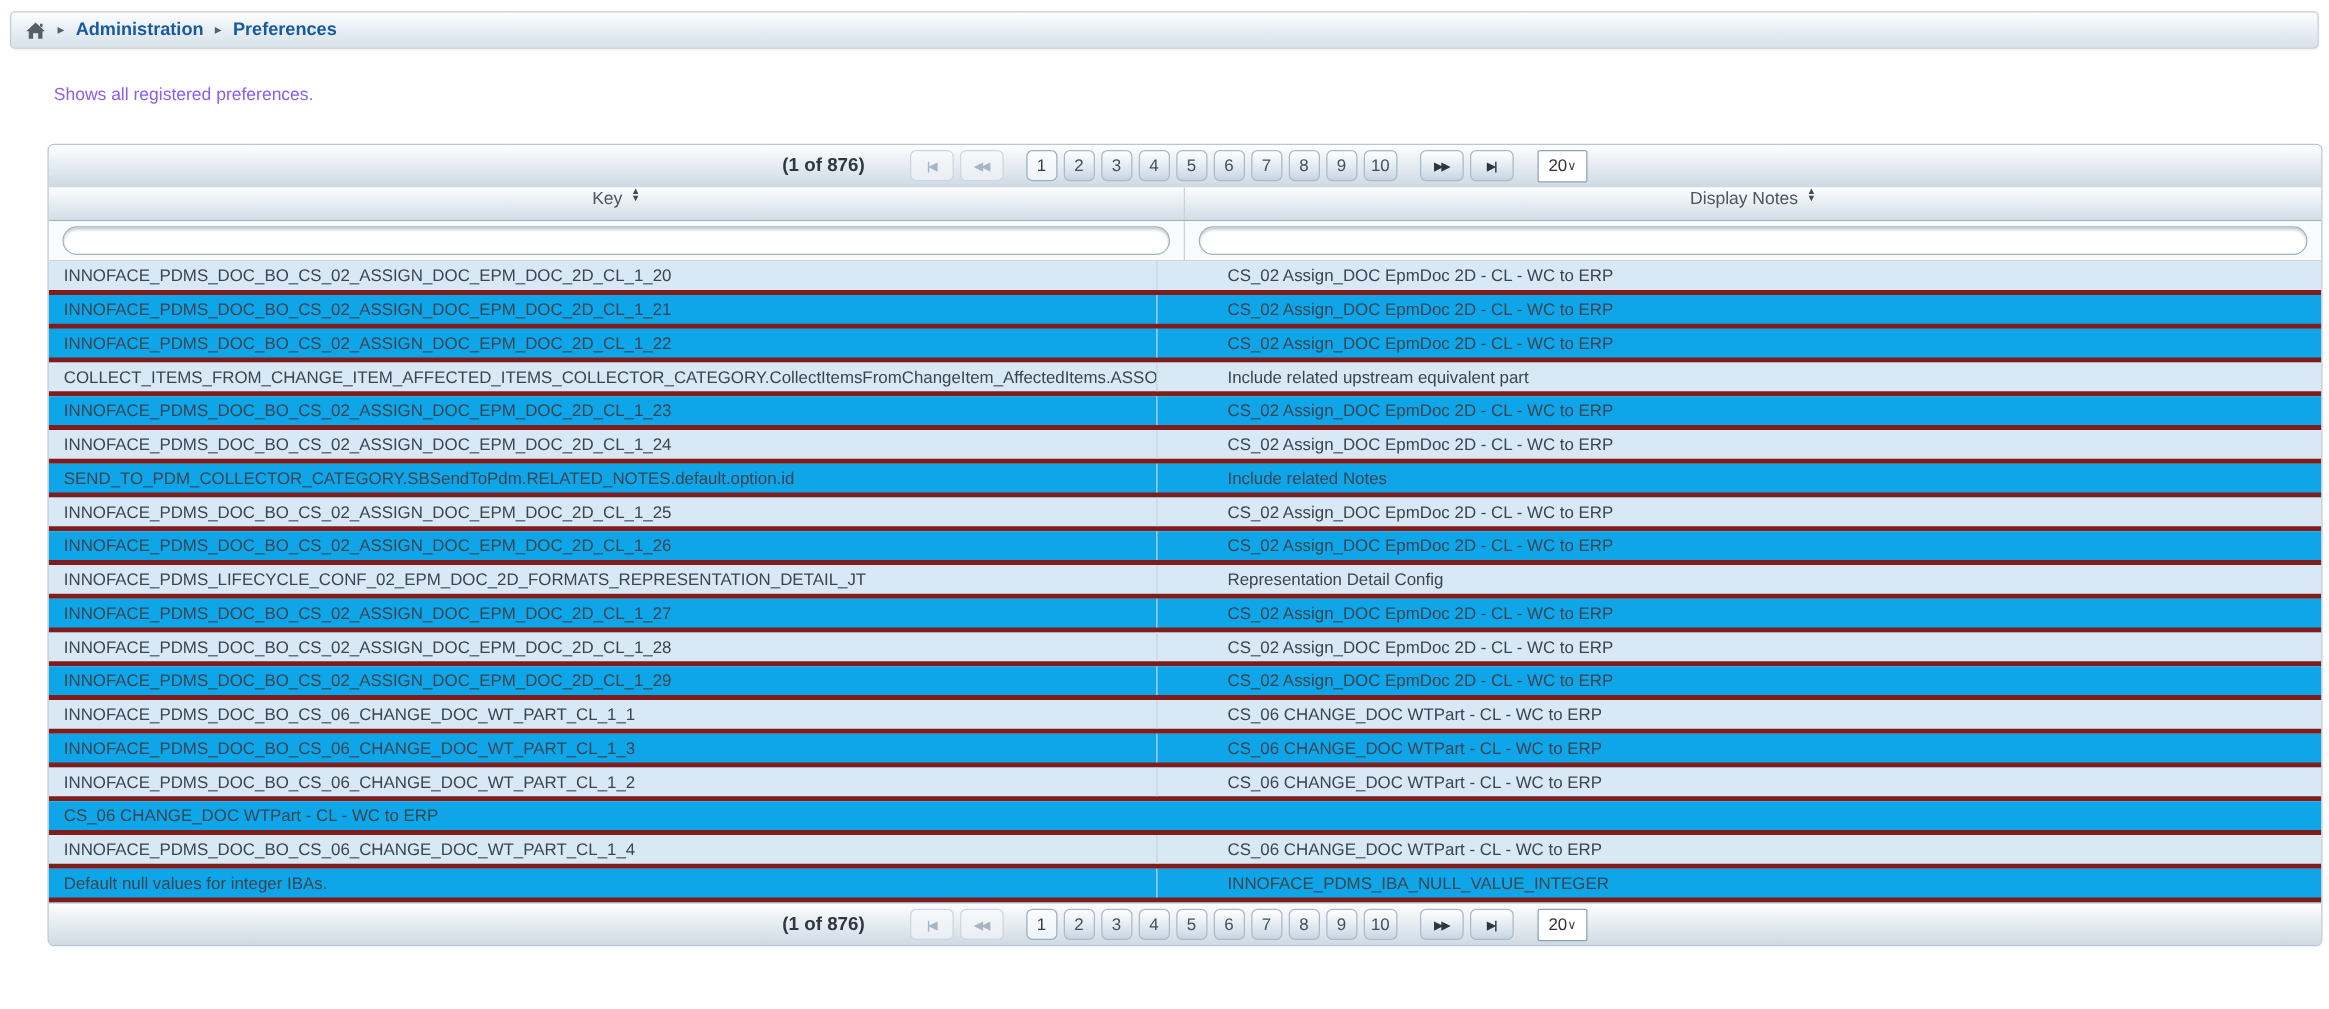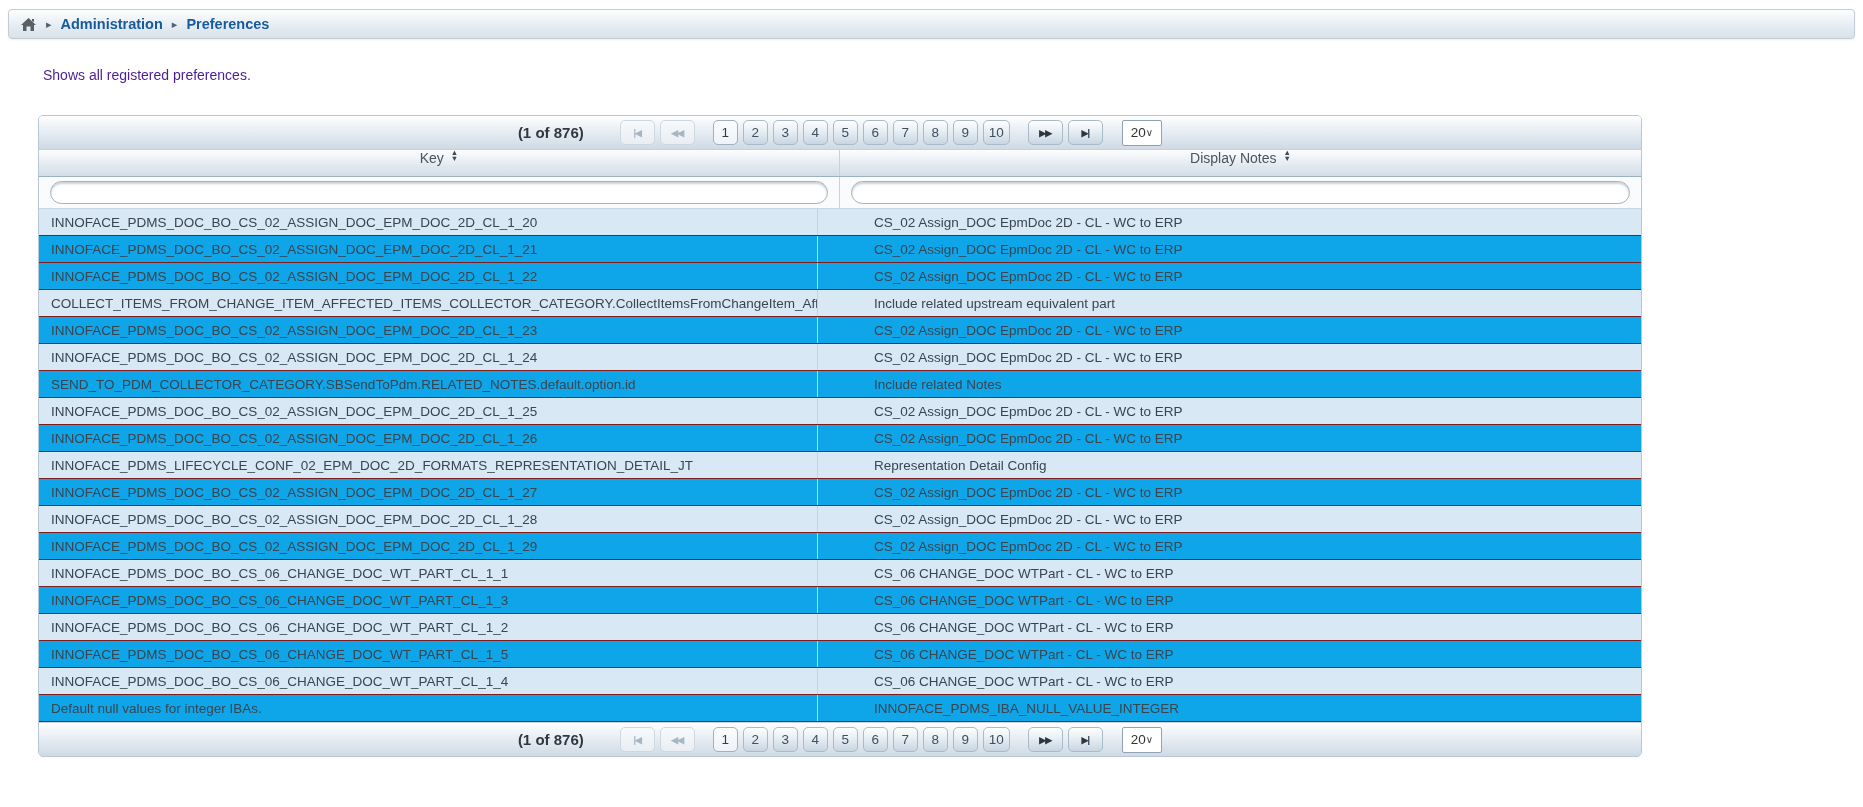--- a/index.html
+++ b/index.html
@@ -10,24 +10,24 @@
   .breadcrumb{position:absolute;left:8px;top:9px;right:8px;height:30px;
     border:1px solid #c2ccd6;border-radius:4px;
     background:linear-gradient(#fdfefe,#e6edf3 55%,#d9e2ea);
     box-shadow:0 1px 2px rgba(0,0,0,.07);
     display:flex;align-items:center;padding:0 11px;gap:9px;box-sizing:border-box;}
   .crumb-link{color:#175a9e;font-weight:bold;font-size:14.5px;text-decoration:none;cursor:pointer;}
   .crumb-sep{color:#4f6275;font-size:11px;line-height:1;}
   .home-btn{display:flex;align-items:center;cursor:pointer;}
 
   
-  .desc{position:absolute;left:43px;top:67px;font-size:14px;color:#4c1d95;}
-
-  
-  .panel{position:absolute;left:38px;top:115px;width:1604px;
+  .desc{position:absolute;left:43px;top:67px;font-size:14px;color:#8b5cf6;}
+
+  
+  .panel{position:absolute;left:38px;top:115px;width:1820px;
     border:1px solid #b9c6d3;border-radius:5px;background:#fff;overflow:hidden;box-sizing:border-box;}
 
   
   .paginator{height:33px;display:flex;align-items:center;justify-content:center;
     background:linear-gradient(#fefefe,#e3eaf1 55%,#cfdae4);}
   .paginator.top{border-bottom:1px solid #c6d1dc;}
   .paginator.bottom{border-top:1px solid #c6d1dc;}
   .pg-label{font-weight:bold;font-size:15px;color:#2f3842;margin-right:36px;}
   .pg-group{display:flex;gap:5px;align-items:center;}
   .pg-group.nav1{margin-right:18px;}
@@ -55,21 +55,21 @@
 
   
   .filter-row{display:flex;height:31px;background:#f9fbfd;border-bottom:1px solid #c9d6e2;}
   .fcell{flex:1 1 50%;display:flex;align-items:center;padding:0 11px;border-right:1px solid #c6d2de;box-sizing:border-box;}
   .fcell:last-child{border-right:none;}
   .fcell input{width:100%;height:23px;border:1px solid #a4b2bd;border-radius:12px;
     box-shadow:inset 0 2px 2px rgba(110,125,140,.35);outline:none;
     font-family:"Liberation Sans",sans-serif;font-size:13px;padding:0 10px;background:#fff;box-sizing:border-box;}
 
   
-  .row{display:flex;height:27px;font-size:13.5px;color:#3a4550;border-bottom:1px solid #7f1d1d;box-sizing:border-box;gap:44px;}
+  .row{display:flex;height:27px;font-size:13.5px;color:#3a4550;border-bottom:4px solid #7f1d1d;box-sizing:border-box;gap:44px;}
   .row.odd{background:#d9e8f5;}
   .row.even{background:#0ea5e9;}
   .cell{flex:1 1 50%;display:flex;align-items:center;padding:0 12px;
     border-right:1px solid #c2d4e4;overflow:hidden;white-space:nowrap;box-sizing:border-box;}
   .cell:last-child{border-right:none;}
 </style>
 </head>
 <body>
 
 <div class="page">
@@ -203,21 +203,20 @@
         </div>
         <div class="row even">
           <div class="cell">INNOFACE_PDMS_DOC_BO_CS_06_CHANGE_DOC_WT_PART_CL_1_3</div>
           <div class="cell">CS_06 CHANGE_DOC WTPart - CL - WC to ERP</div>
         </div>
         <div class="row odd">
           <div class="cell">INNOFACE_PDMS_DOC_BO_CS_06_CHANGE_DOC_WT_PART_CL_1_2</div>
           <div class="cell">CS_06 CHANGE_DOC WTPart - CL - WC to ERP</div>
         </div>
         <div class="row even">
-          <div class="cell">INNOFACE_PDMS_DOC_BO_CS_06_CHANGE_DOC_WT_PART_CL_1_5</div>
           <div class="cell">CS_06 CHANGE_DOC WTPart - CL - WC to ERP</div>
         </div>
         <div class="row odd">
           <div class="cell">INNOFACE_PDMS_DOC_BO_CS_06_CHANGE_DOC_WT_PART_CL_1_4</div>
           <div class="cell">CS_06 CHANGE_DOC WTPart - CL - WC to ERP</div>
         </div>
         <div class="row even">
           <div class="cell">Default null values for integer IBAs.</div>
           <div class="cell">INNOFACE_PDMS_IBA_NULL_VALUE_INTEGER</div>
         </div>

